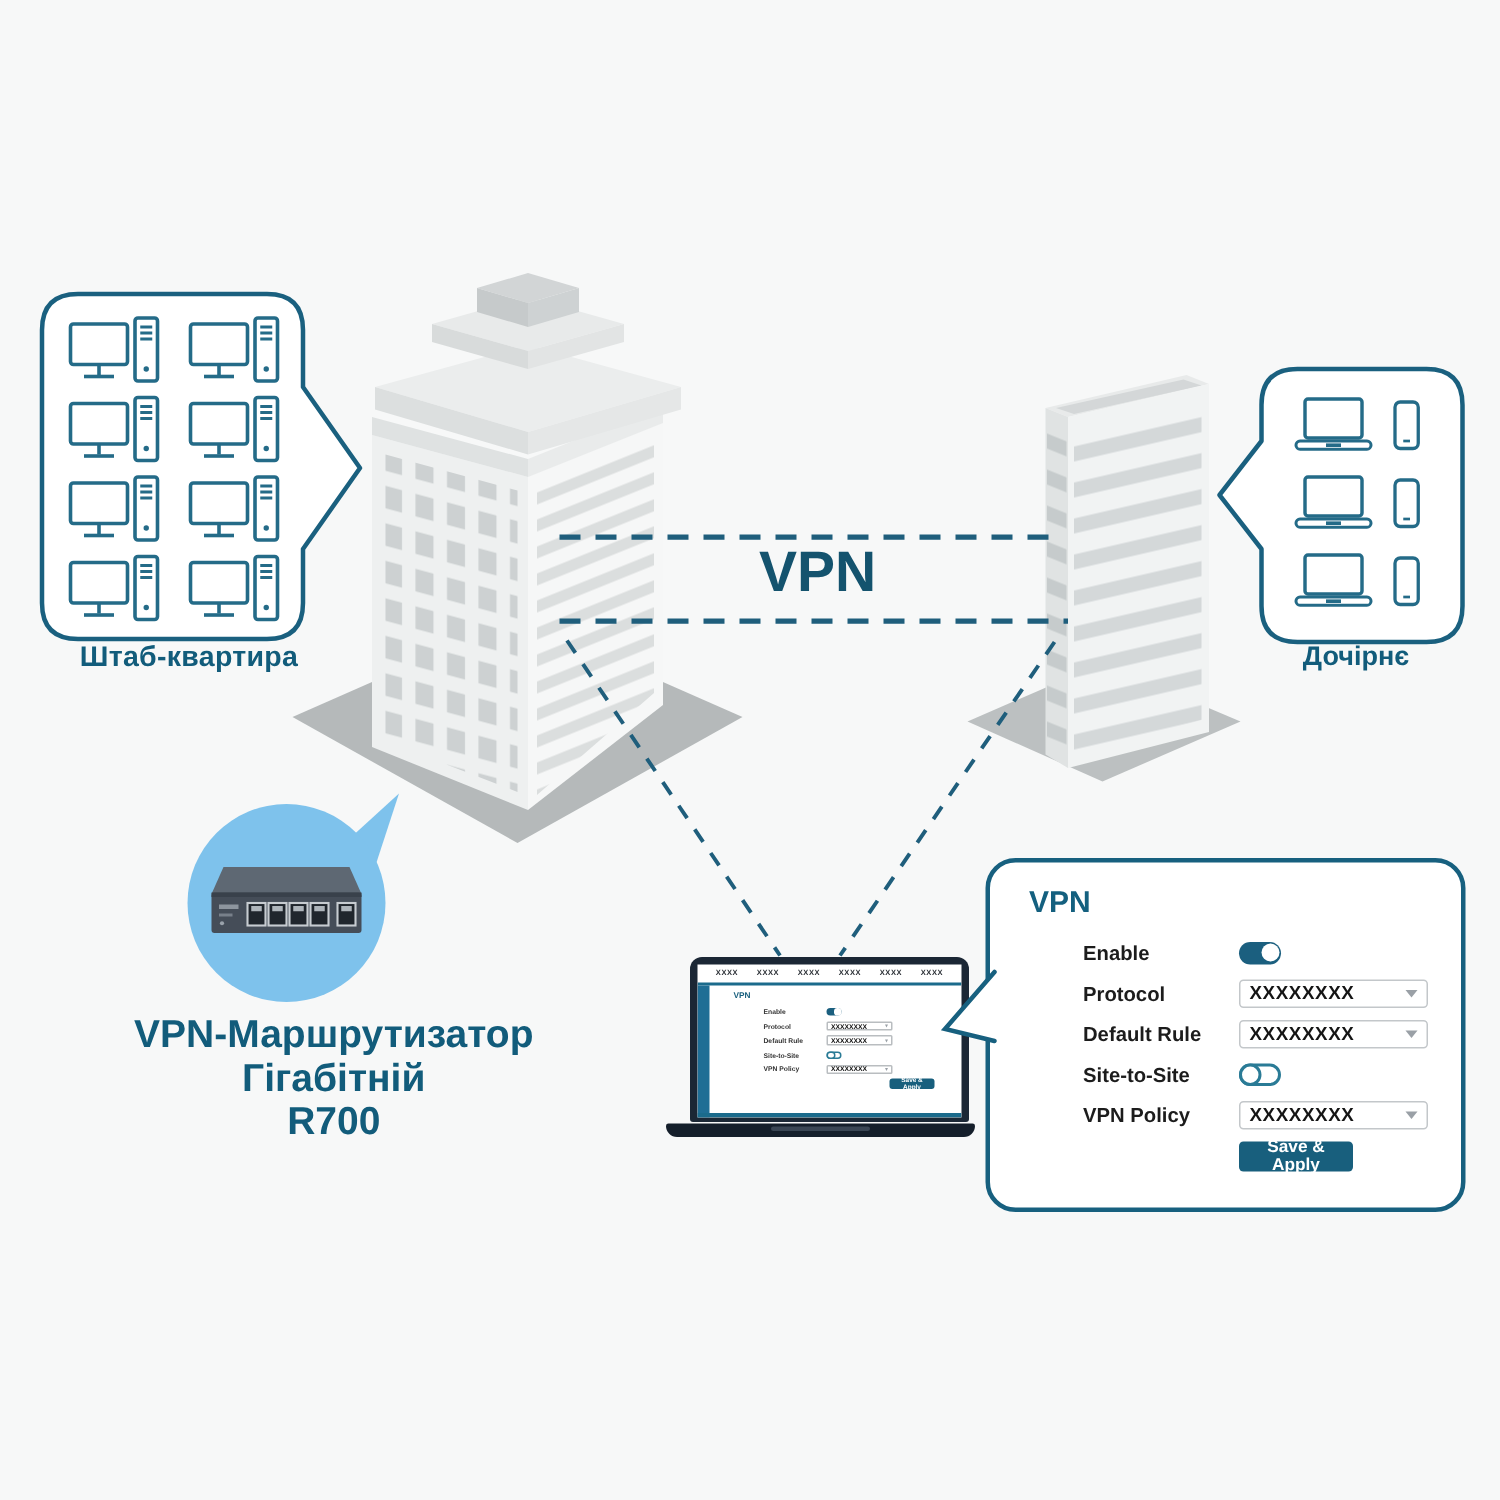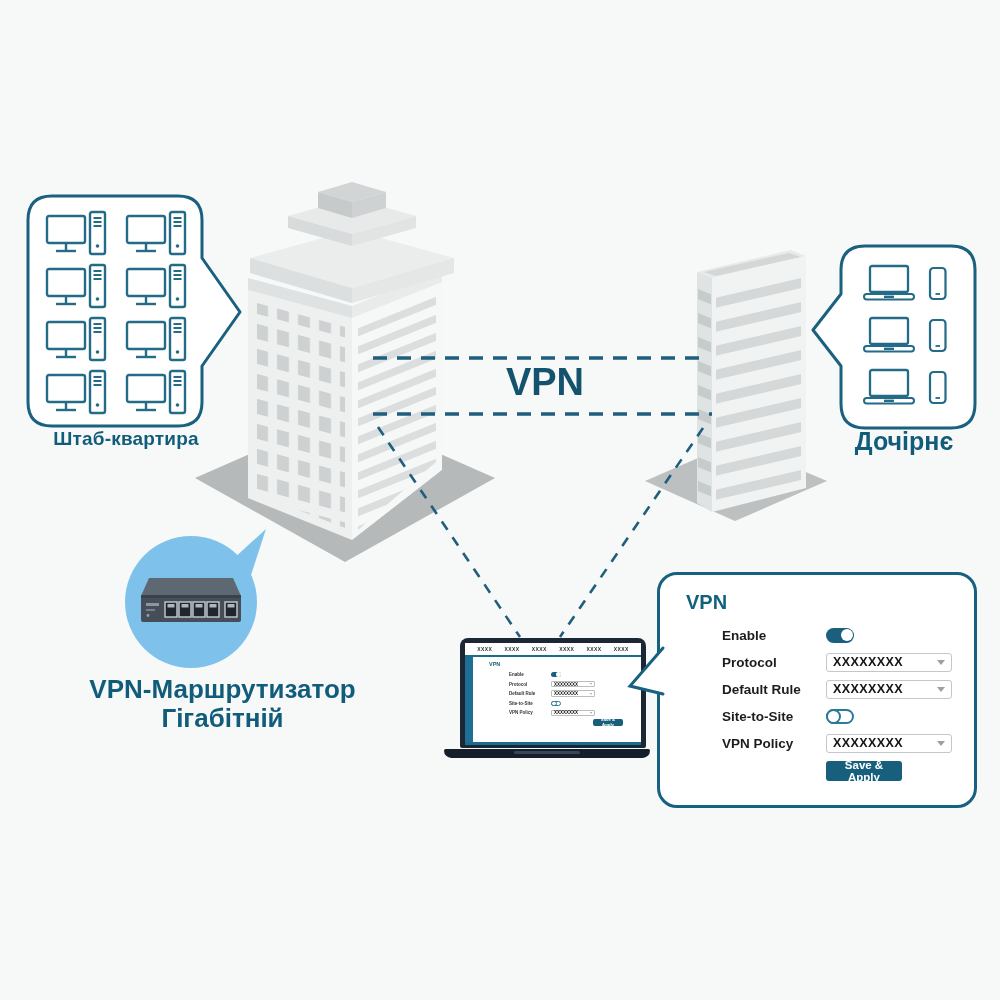--- a/index.html
+++ b/index.html
@@ -7,21 +7,21 @@
     width:1000px;height:1000px;position:relative;overflow:hidden;
     background:#f7f8f8;
     font-family:"Liberation Sans", sans-serif;
   }
   .abs{position:absolute;}
   
   .diagram-label{
     color:#125C7B;font-weight:bold;text-align:center;line-height:1.1;
   }
   #hq-label{left:6px;top:429px;width:240px;font-size:19px;letter-spacing:.2px;}
-  #branch-label{left:808px;top:428px;width:192px;font-size:25px;}
+  #branch-label{left:808px;top:428px;width:192px;font-size:18px;}
   #vpn-link-label{left:480px;top:362px;width:130px;font-size:38px;color:#14536E;}
   #router-label{left:80px;top:675px;width:285px;font-size:26px;line-height:1.12;}
   
   #scene{left:0;top:0;}
   
   #vpn-panel{
     left:657px;top:572px;width:320px;height:236px;background:#fff;
     border:3px solid #17607F;border-radius:20px;box-sizing:border-box;
     padding:16px 18px 0 18px;z-index:5;
   }
@@ -209,20 +209,21 @@
 
 <div id="branch-label" class="abs diagram-label">
   <div>Дочірнє</div>
 </div>
 
 <div id="vpn-link-label" class="abs diagram-label">VPN</div>
 
 <div id="router-label" class="abs diagram-label">
   <div>VPN-Маршрутизатор</div>
   <div>Гігабітній</div>
+  <div>R700</div>
 </div>
 
 <div id="laptop" class="abs">
   <div class="lap-screen">
     <div class="lap-notch"></div>
     <div class="lap-inner">
       <div class="mini-nav">
         <span>XXXX</span>
         <span>XXXX</span>
         <span>XXXX</span>

